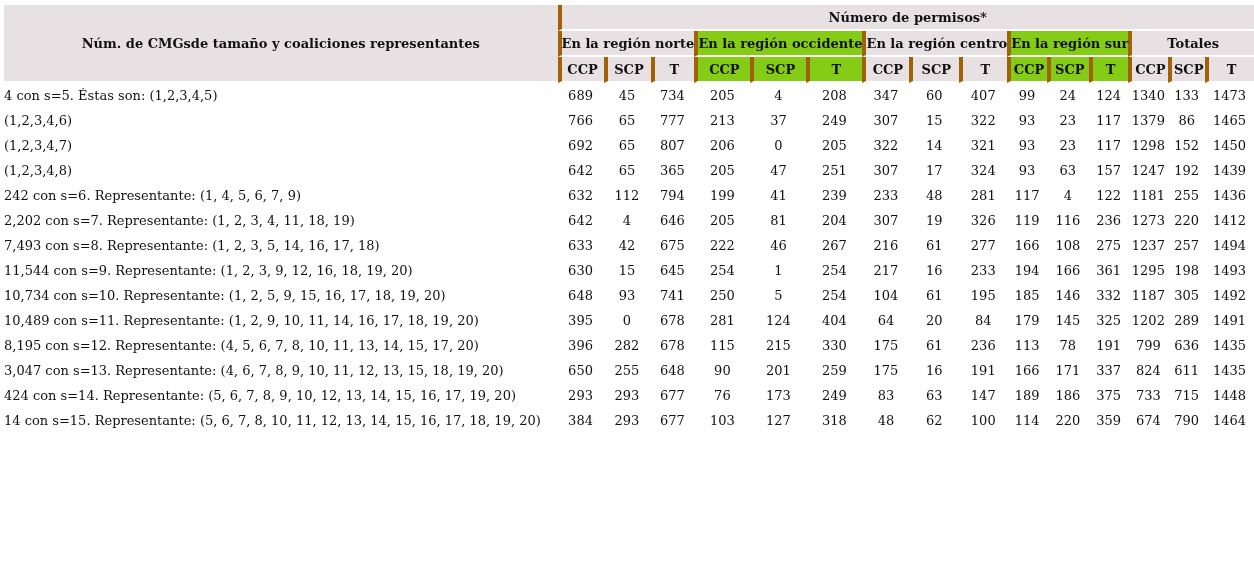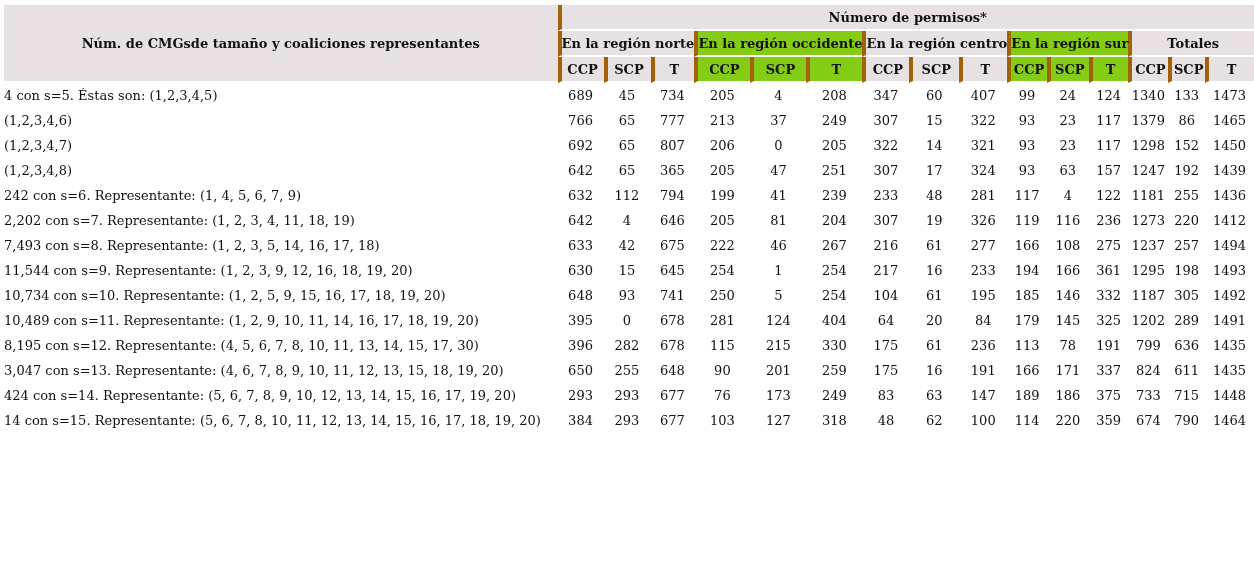--- a/index.html
+++ b/index.html
@@ -298,21 +298,21 @@
         <td class="num-cell">20</td>
         <td class="num-cell">84</td>
         <td class="num-cell">179</td>
         <td class="num-cell">145</td>
         <td class="num-cell">325</td>
         <td class="num-cell">1202</td>
         <td class="num-cell">289</td>
         <td class="num-cell">1491</td>
       </tr>
       <tr>
-        <td class="label-cell">8,195 con s=12. Representante: (4, 5, 6, 7, 8, 10, 11, 13, 14, 15, 17, 30)</td>
+        <td class="label-cell">8,195 con s=12. Representante: (4, 5, 6, 7, 8, 10, 11, 13, 14, 15, 17, 20)</td>
         <td class="num-cell">396</td>
         <td class="num-cell">282</td>
         <td class="num-cell">678</td>
         <td class="num-cell">115</td>
         <td class="num-cell">215</td>
         <td class="num-cell">330</td>
         <td class="num-cell">175</td>
         <td class="num-cell">61</td>
         <td class="num-cell">236</td>
         <td class="num-cell">113</td>

